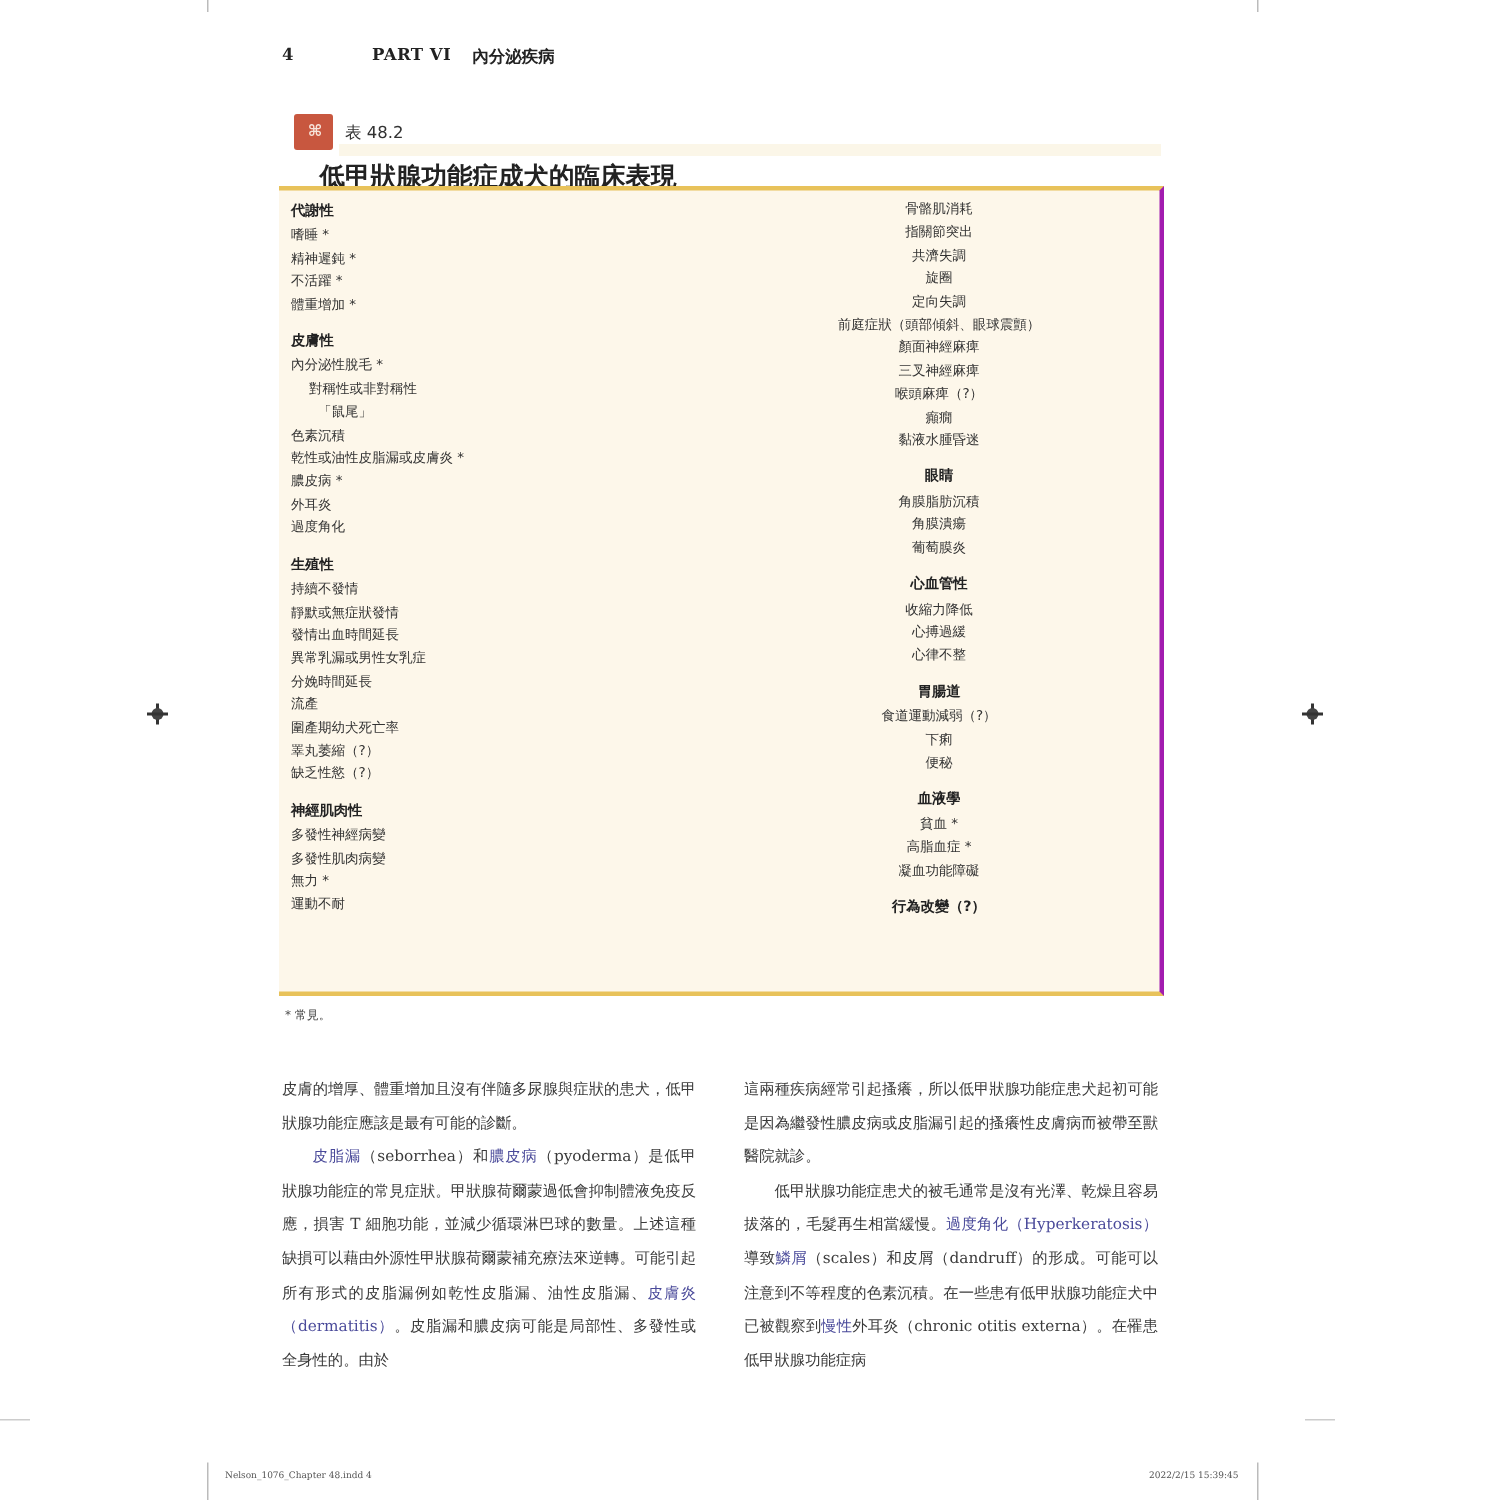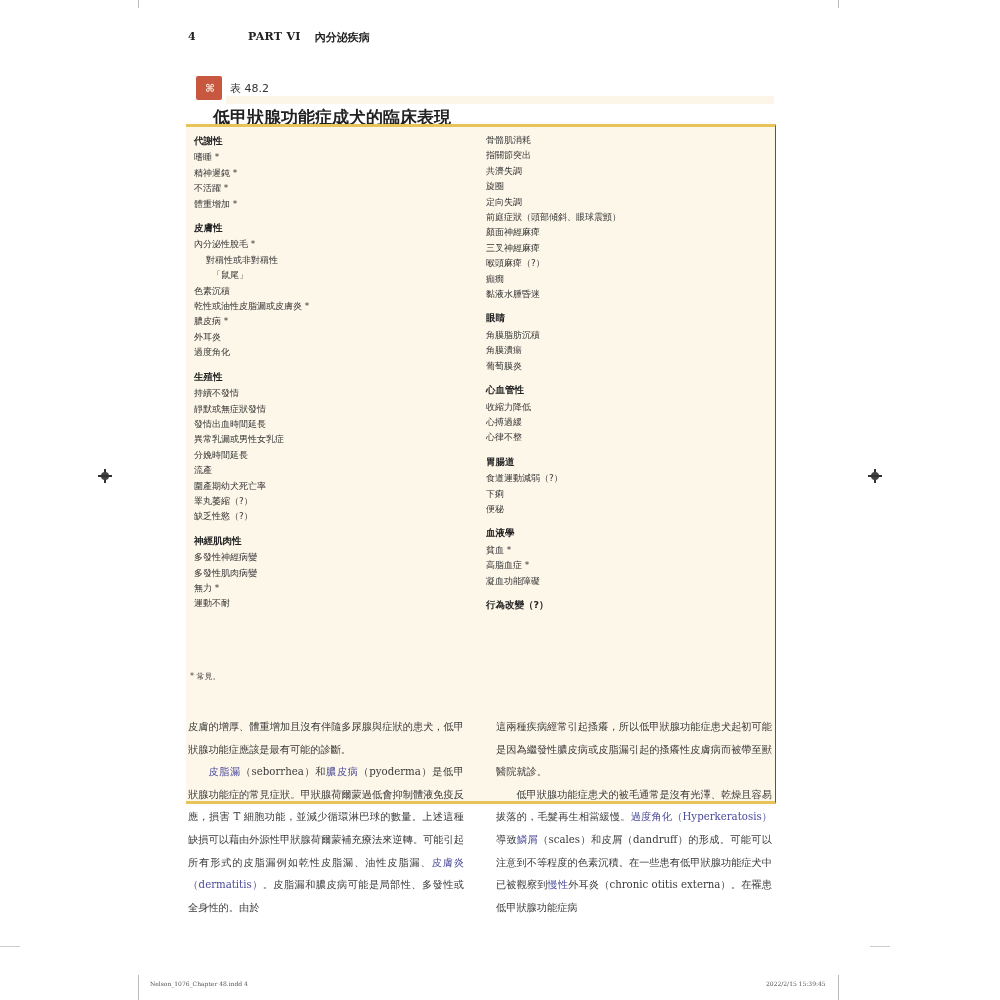--- a/index.html
+++ b/index.html
@@ -16,24 +16,24 @@
   .rh-num { width: 60px; }
   .rh-part { margin-right: 14px; letter-spacing: 0.3px; }
 
   .table-label { position: absolute; top: 76px; left: 196px; display: flex; align-items: center; gap: 8px; }
   .table-icon { width: 26px; height: 24px; background: #c8573f; border-radius: 2px; display: flex; align-items: center; justify-content: center; color: #f7e3d9; font-size: 14px; font-weight: bold; font-family: "DejaVu Sans Mono", monospace; letter-spacing: -2px; }
   .table-num { font-size: 11px; font-weight: normal; color: #333; }
   .label-band { position: absolute; top: 96px; left: 226px; width: 548px; height: 8px; background: #fbf6e8; }
 
   .table-caption { position: absolute; top: 106px; left: 190px; font-size: 17px; font-weight: bold; color: #222; margin-left: 23px; }
 
-  .table-box { position: absolute; top: 124px; left: 186px; width: 590px; height: 680px; background: #fdf7ea; border-top: 3px solid #e8c25a; border-bottom: 3px solid #e8c25a; border-right: 1px solid #a21caf; box-sizing: border-box; }
+  .table-box { position: absolute; top: 124px; left: 186px; width: 590px; height: 540px; background: #fdf7ea; border-top: 3px solid #e8c25a; border-bottom: 3px solid #e8c25a; border-right: 3px solid #a21caf; box-sizing: border-box; }
   .col { position: absolute; top: 6px; font-size: 9px; line-height: 15.4px; color: #333; }
   .col-left { left: 8px; width: 280px; }
-  .col-right { left: 300px; width: 280px; }
+  .col-right { left: 300px; width: 280px; text-align: center; }
   .sec-head { font-weight: bold; font-size: 9.5px; margin-top: 8px; margin-bottom: 2px; color: #222; }
   .sec-head.first { margin-top: 0; }
   .item { white-space: nowrap; }
   .item.indent { padding-left: 12px; }
   .item.indent2 { padding-left: 18px; }
 
   .footnote { position: absolute; top: 671px; left: 190px; font-size: 8px; color: #444; }
 
   .body-col { position: absolute; top: 716px; width: 276px; font-family: "DejaVu Serif", serif; font-size: 10.2px; line-height: 22.6px; color: #3a3a3a; text-align: justify; }
   .body-left { left: 188px; }

